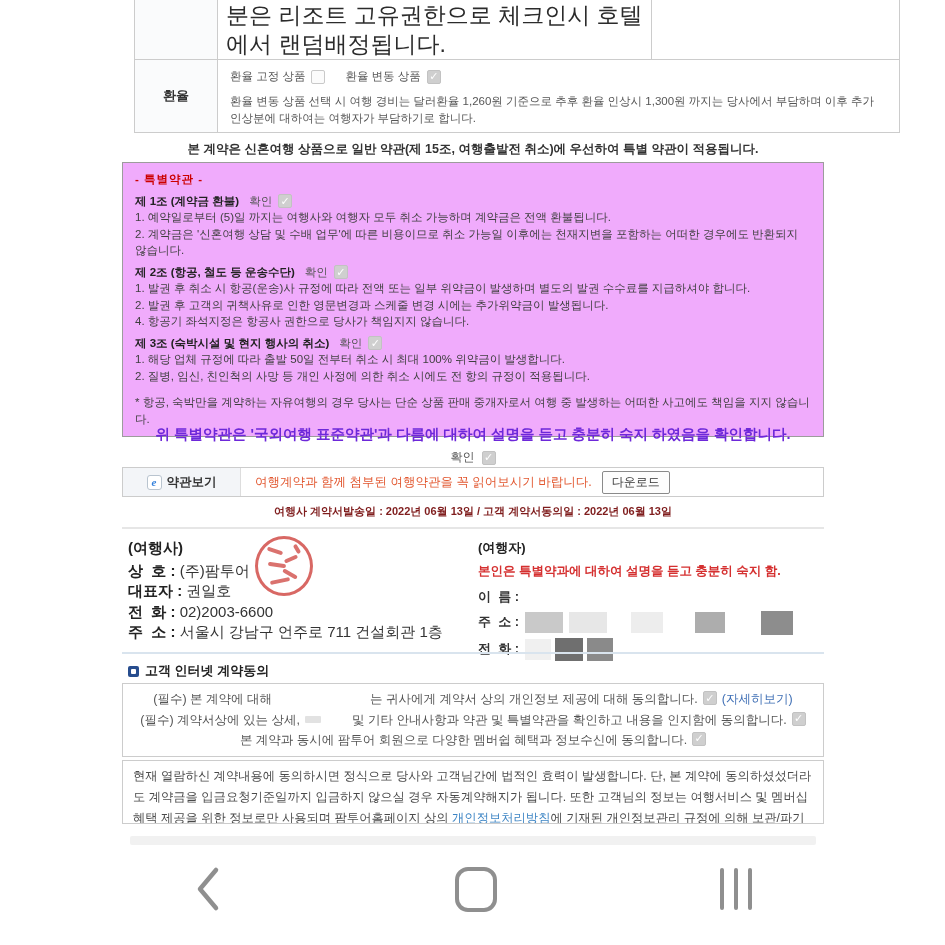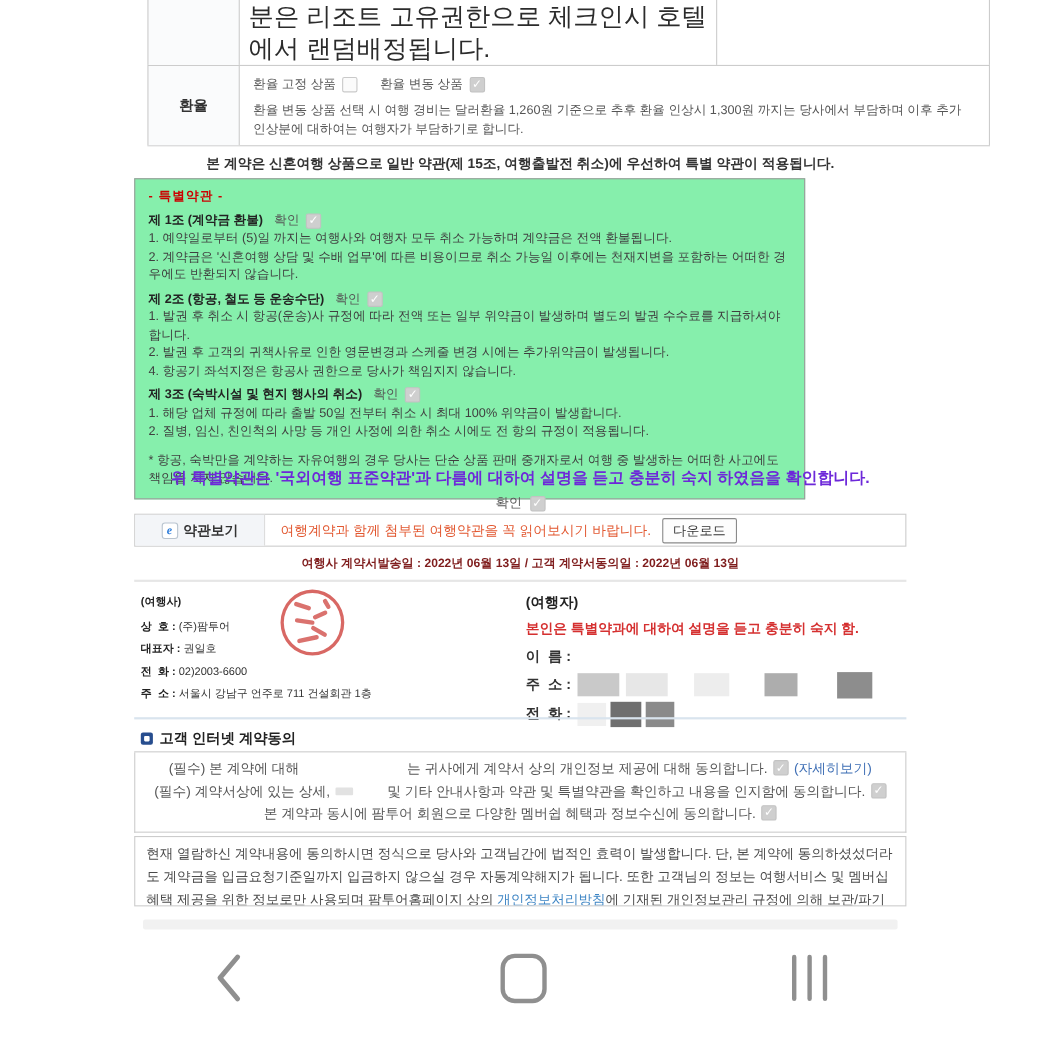--- a/index.html
+++ b/index.html
@@ -24,21 +24,21 @@
   
   .cb { display:inline-flex; width:14px; height:14px; border-radius:2px; align-items:center; justify-content:center;
         font-size:11px; font-weight:bold; vertical-align:-2px; }
   .cb.off { background:#fbfbfb; border:1px solid #c9c9c9; }
   .cb.on { background:#cfcfcf; border:1px solid #c2c2c2; color:#ffffff; }
 
   
   .notice { position:absolute; top:141px; left:0; width:702px; text-align:center; font-weight:bold; font-size:12.5px; color:#333; }
 
   
-  .special-box { position:absolute; top:162px; left:0; width:610px; background:#86efac; border:1px solid #9c9c9c;
+  .special-box { position:absolute; top:162px; left:0; width:702px; background:#f0abfc; border:1px solid #9c9c9c;
                  padding:8px 12px 9px 12px; font-size:11.5px; line-height:16.5px; color:#3f3f3f; }
   .sp-title { color:#cc0000; font-weight:bold; margin-bottom:5px; letter-spacing:1px; }
   .art-head { font-weight:bold; color:#222; margin-top:5px; display:flex; align-items:center; gap:6px; }
   .art-head .confirm-word { font-weight:normal; color:#555; margin-left:4px; }
   .sp-foot { margin-top:10px; }
 
   
   .red-line { position:absolute; top:425px; left:0; width:702px; text-align:center; color:#6d28d9; font-weight:bold; font-size:14.5px; }
   .confirm-line { position:absolute; top:449px; left:0; width:702px; display:flex; justify-content:center; align-items:center;
                   gap:7px; font-size:12px; color:#555; }
@@ -52,21 +52,21 @@
              font-family:"Liberation Serif","DejaVu Serif",serif; }
   .terms-msg { display:flex; align-items:center; padding-left:14px; color:#e2572f; font-size:12.5px; gap:10px; }
   .download-btn { border:1px solid #8a8a8a; background:#fdfdfd; padding:2px 9px; font-size:12px; color:#333; border-radius:2px; cursor:pointer; }
 
   
   .dates { position:absolute; top:504px; left:0; width:702px; text-align:center; font-weight:bold; font-size:11px; color:#7f1d1d; }
 
   .divider1 { position:absolute; top:527px; left:0; width:702px; height:2px; background:#e6e6e6; }
 
   
-  .sig-left { position:absolute; top:538px; left:6px; width:340px; font-size:10px; color:#333; line-height:20.5px; }
+  .sig-left { position:absolute; top:538px; left:6px; width:340px; font-size:15px; color:#333; line-height:20.5px; }
   .sig-right { position:absolute; top:538px; left:356px; width:346px; font-size:13px; color:#333; line-height:20.5px; }
   .sig-title { font-weight:bold; color:#222; margin-bottom:2px; }
   .sig-row { white-space:pre; }
   .sig-row b { color:#222; }
   .red-note { color:#d53030; font-weight:bold; font-size:12.5px; margin-bottom:6px; }
   .tr-row { display:flex; align-items:center; gap:6px; margin-top:3px; white-space:pre; }
   .blk { display:inline-block; height:21px; }
 
   
   .stamp { position:absolute; top:536px; left:133px; width:58px; height:60px; border:3px solid rgba(203,54,48,.75);

